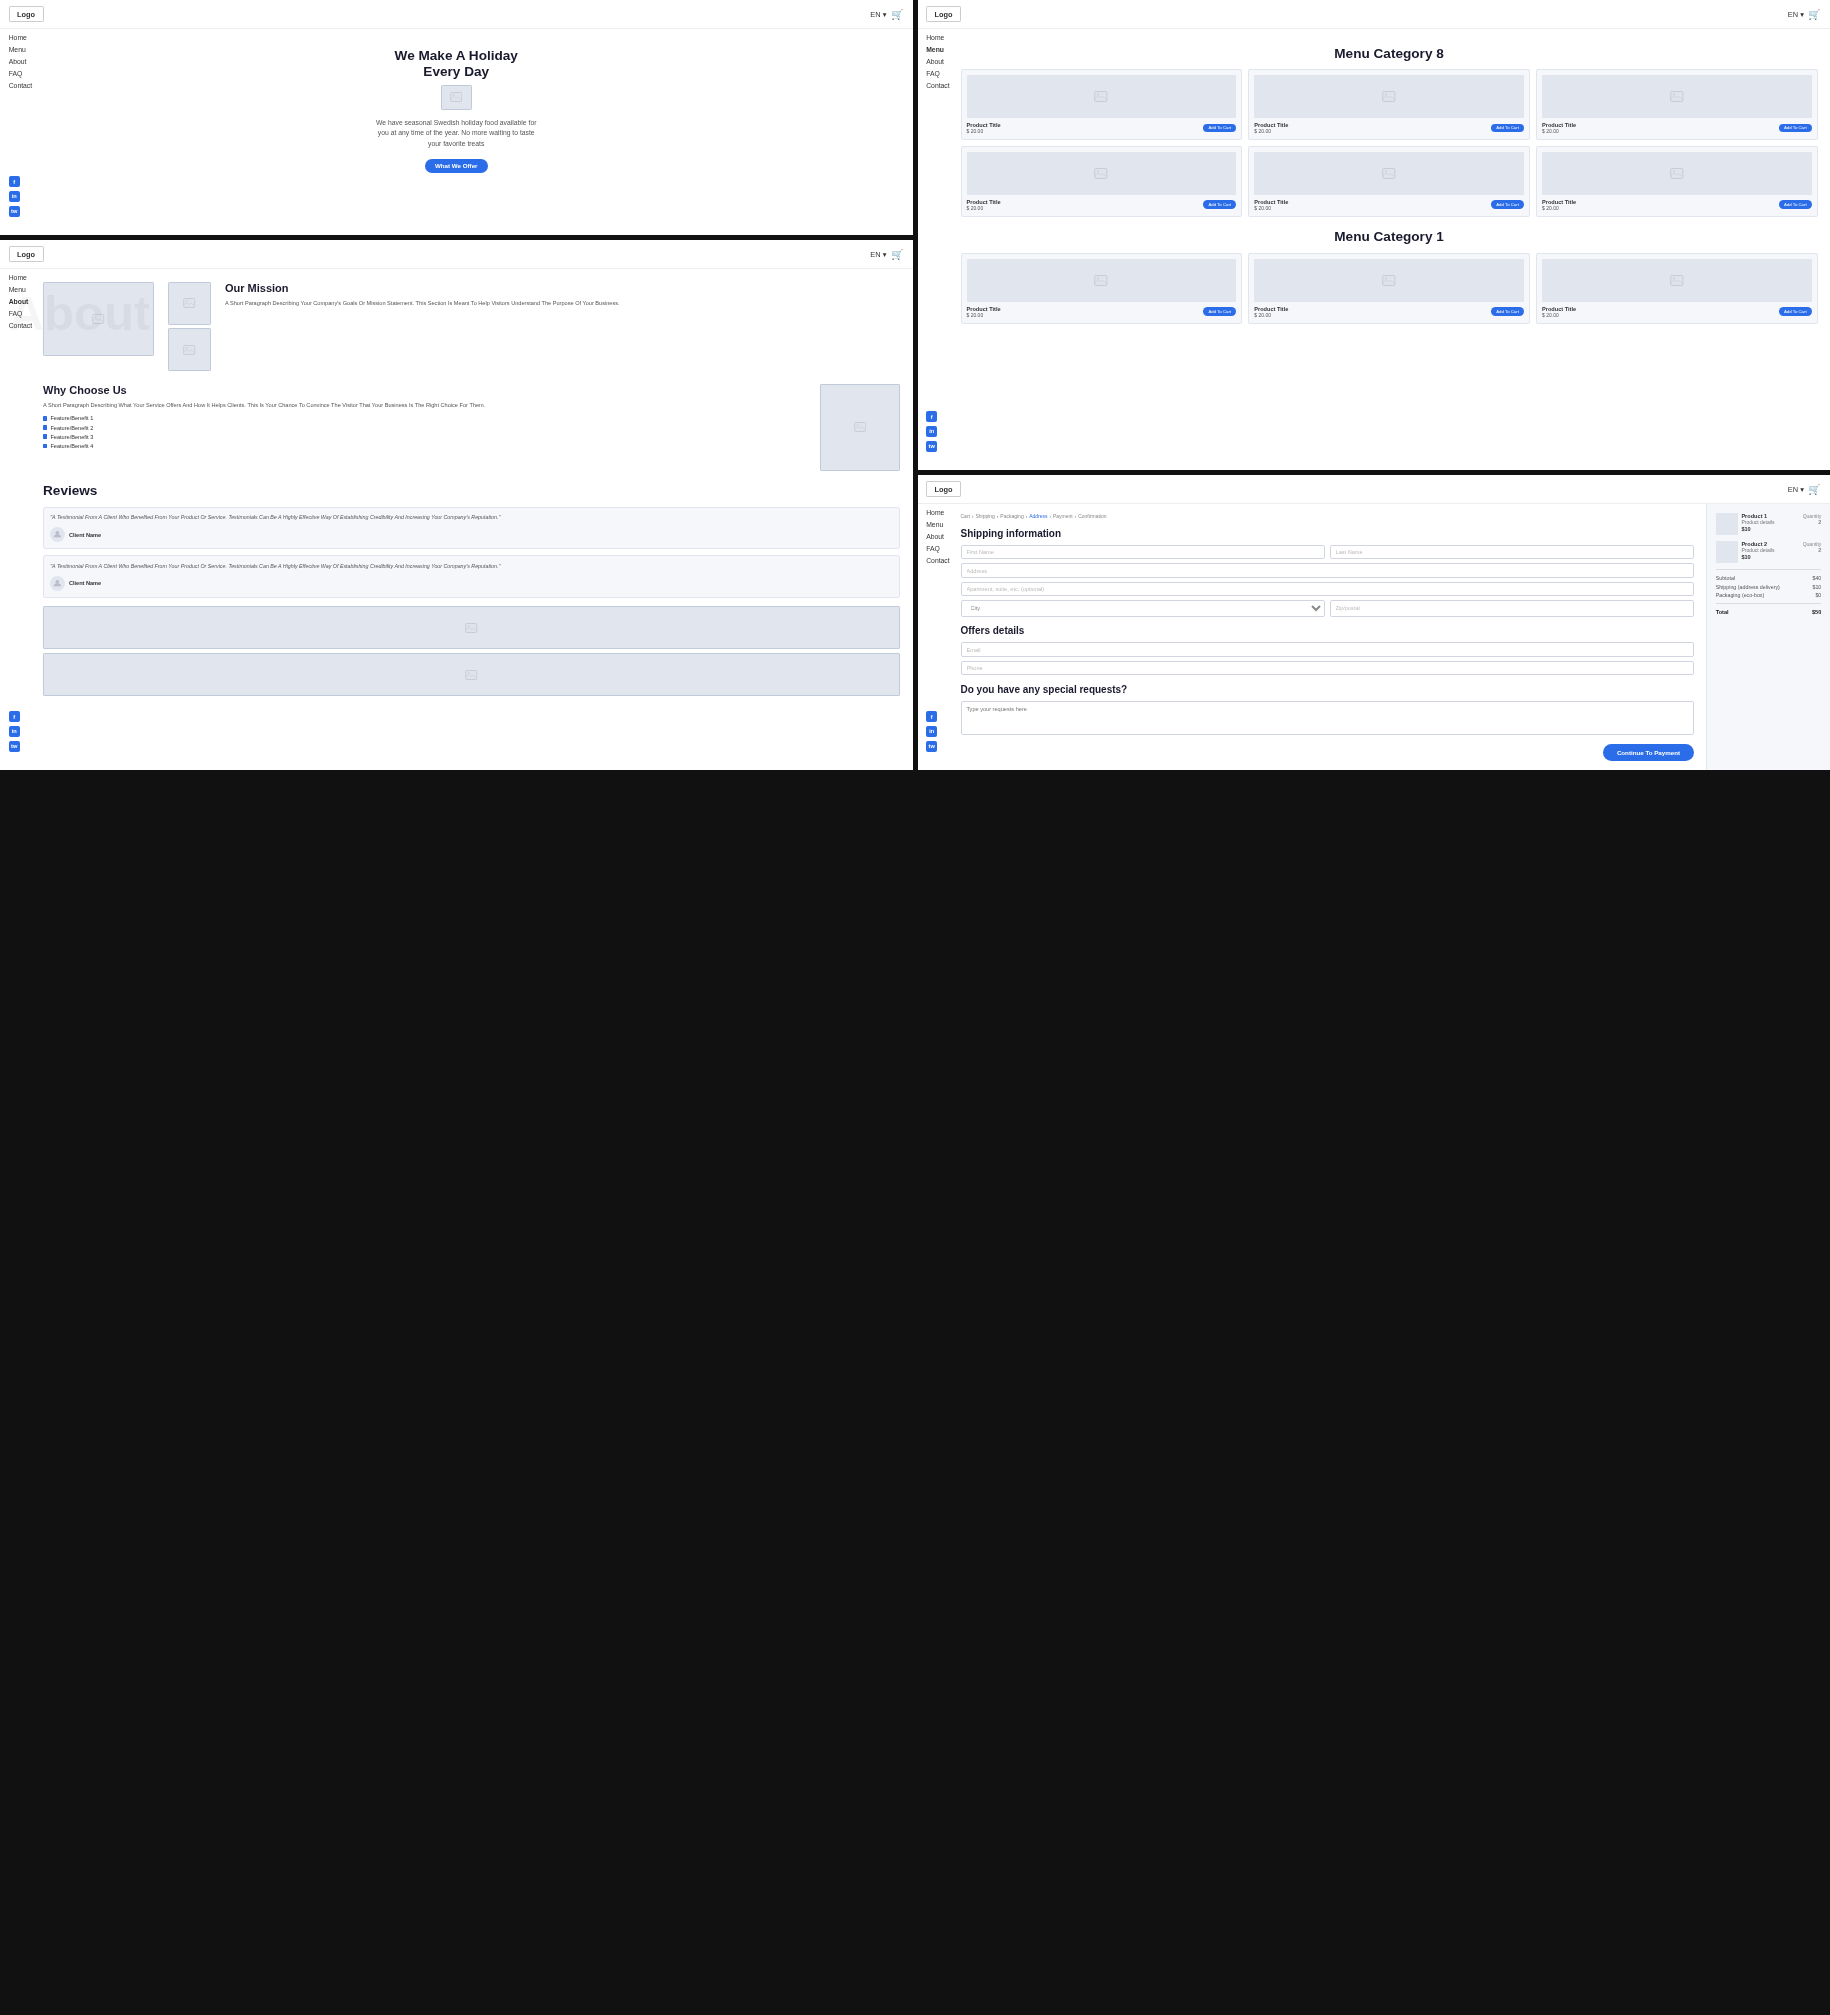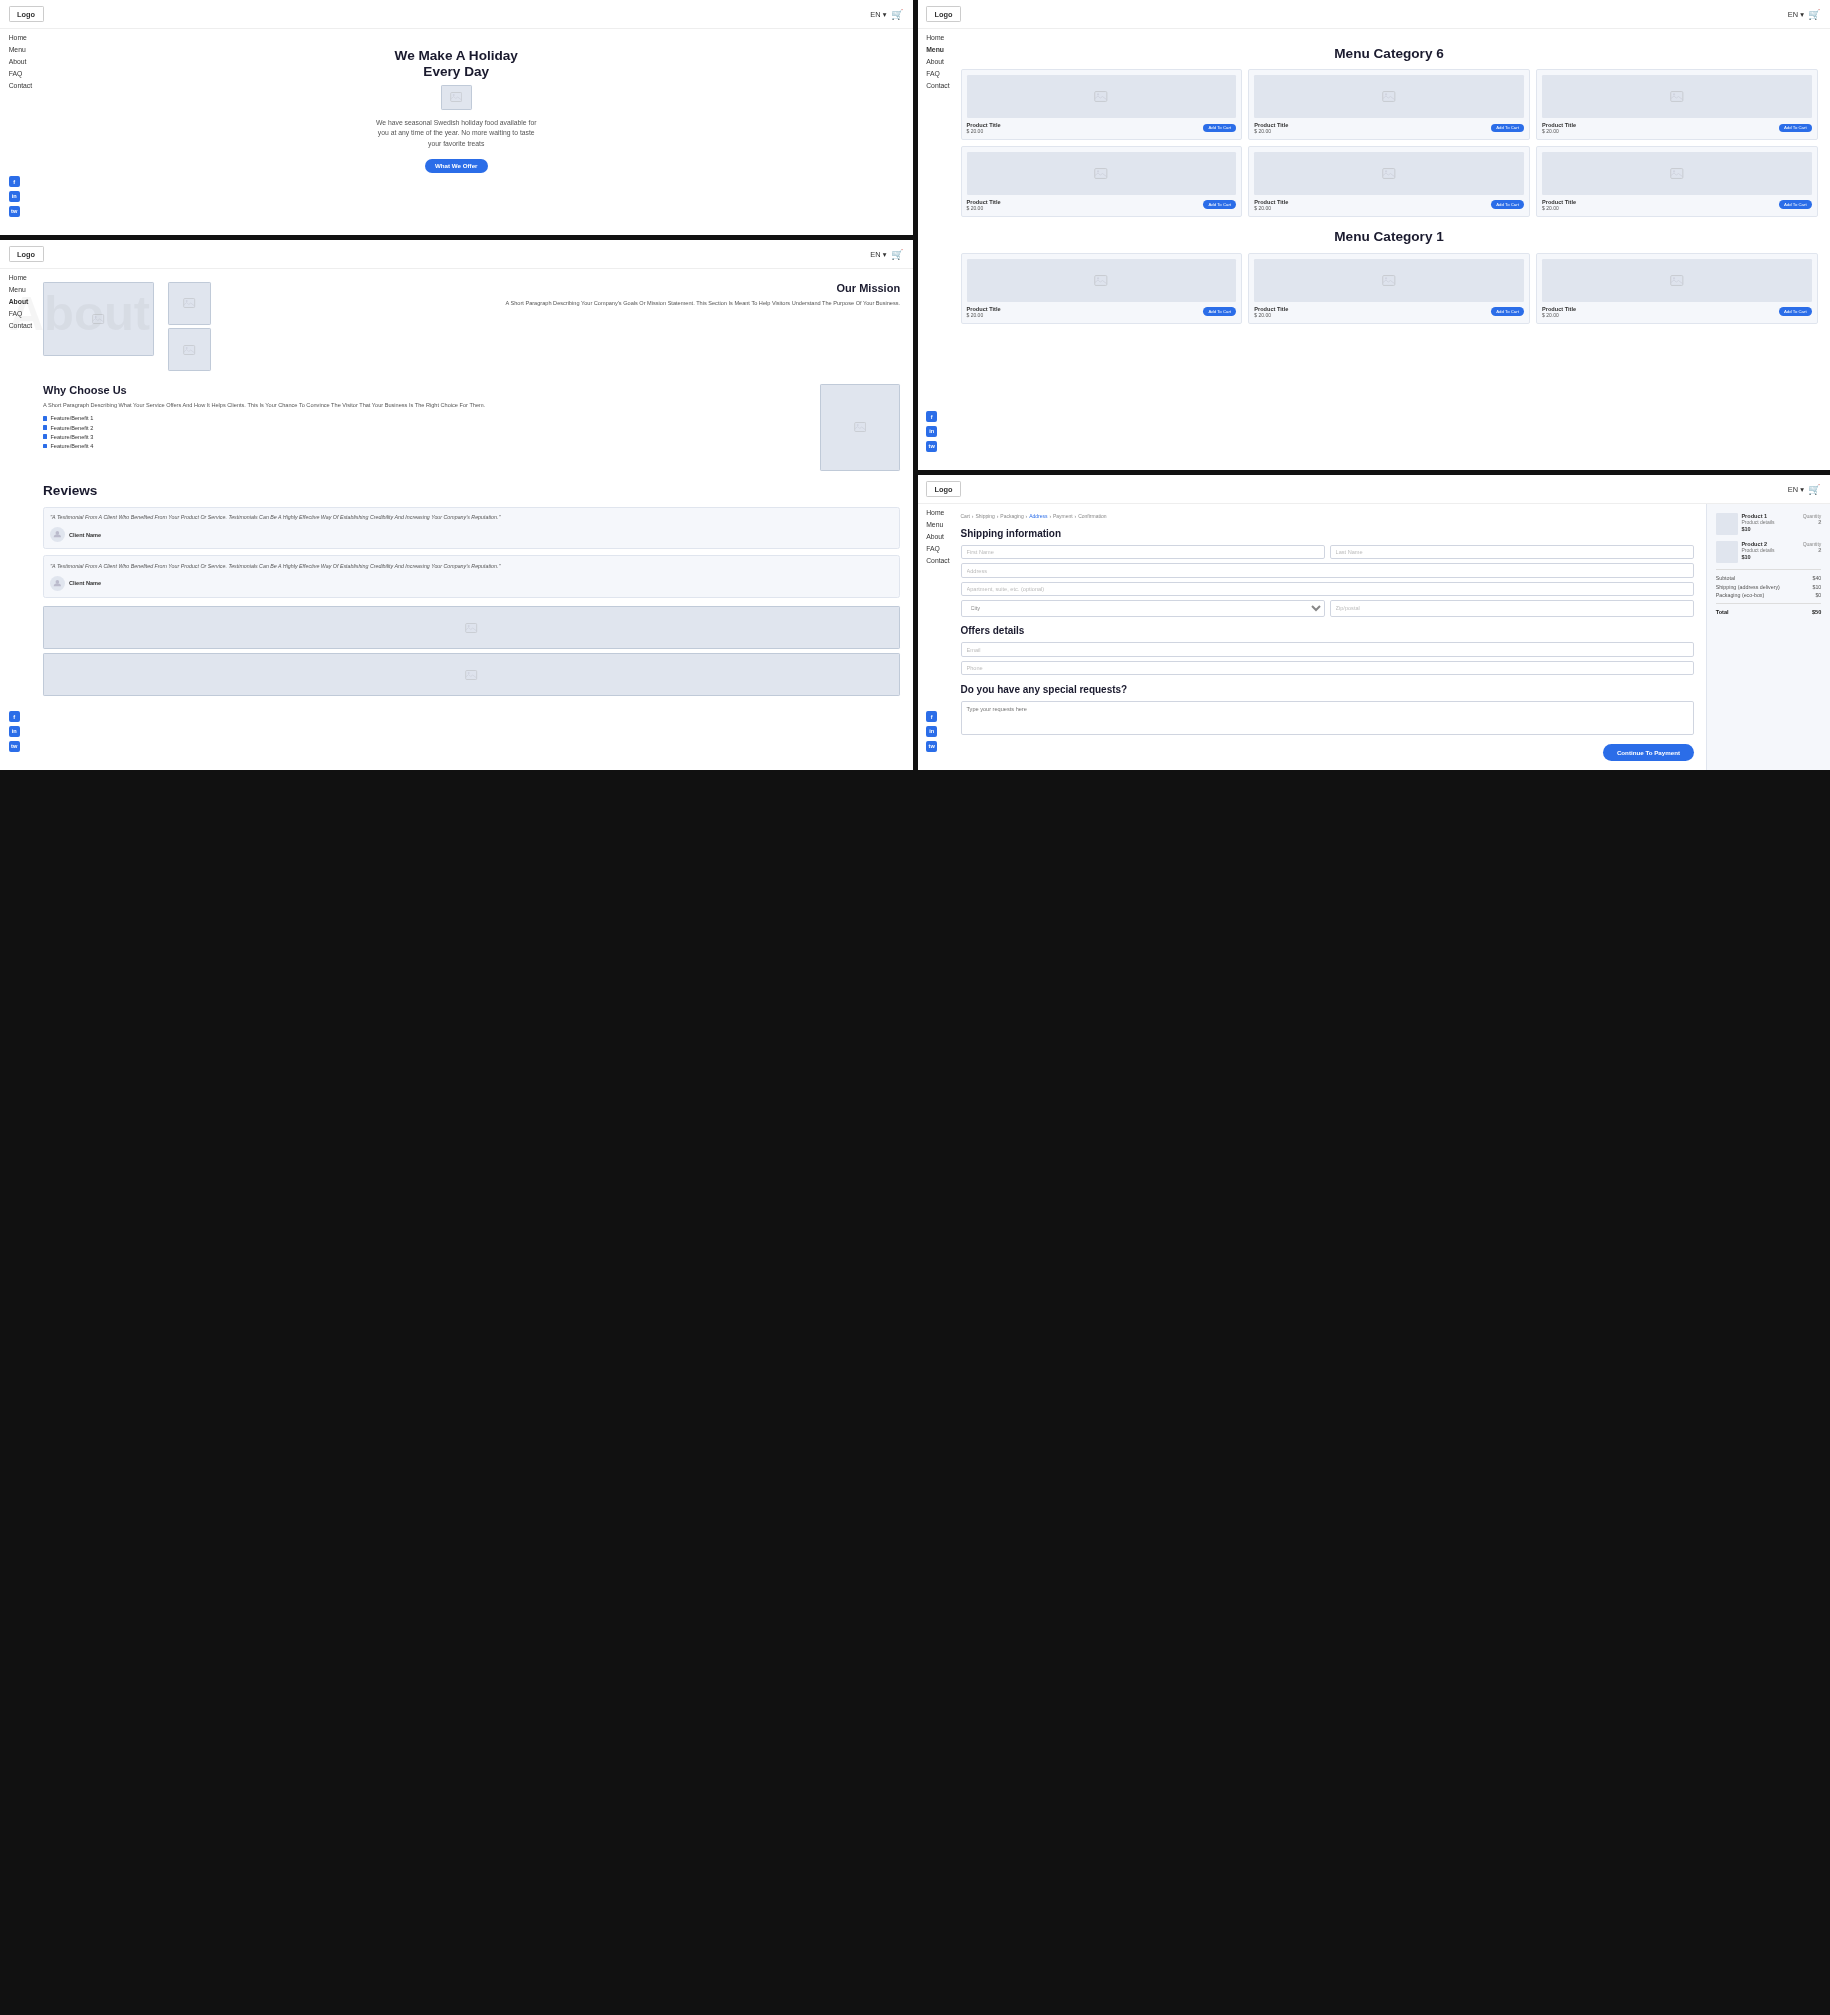--- a/index.html
+++ b/index.html
@@ -237,21 +237,20 @@
     }
 
     .about-content {
       padding: 12.4px 12.4px 12.4px 43px;
     }
 
     .about-images {
       display: flex;
       gap: 14px;
       margin-bottom: 12.4px;
-      text-align: right;
     }
 
     .img-placeholder {
       background: #e0e5ee;
       border: 0.6px solid #c0cad8;
       display: flex;
       align-items: center;
       justify-content: center;
       border-radius: 1.2px;
     }
@@ -594,21 +593,21 @@
 
     <div style="position:absolute; left:8.7px; top:34px;" class="sidebar-nav">
       <a>Home</a>
       <a style="font-weight:bold;">Menu</a>
       <a>About</a>
       <a>FAQ</a>
       <a>Contact</a>
     </div>
 
     <div class="menu-main-content">
-      <h2 class="menu-category-title">Menu Category 6</h2>
+      <h2 class="menu-category-title">Menu Category 8</h2>
 
       <div class="product-grid">
 
         <div class="product-card">
           <div class="product-img">
             <svg class="ph-icon" viewBox="0 0 24 20" fill="none">
                 <rect x="1" y="1" width="22" height="18" rx="2" stroke="#999" stroke-width="1.5" fill="#dde2ec"></rect>
                 <path d="M1 14l6-5 4 4 4-3 8 6" stroke="#aab" stroke-width="1.2" fill="none"></path>
                 <circle cx="7" cy="6" r="2" fill="#bbc"></circle>
               </svg>

